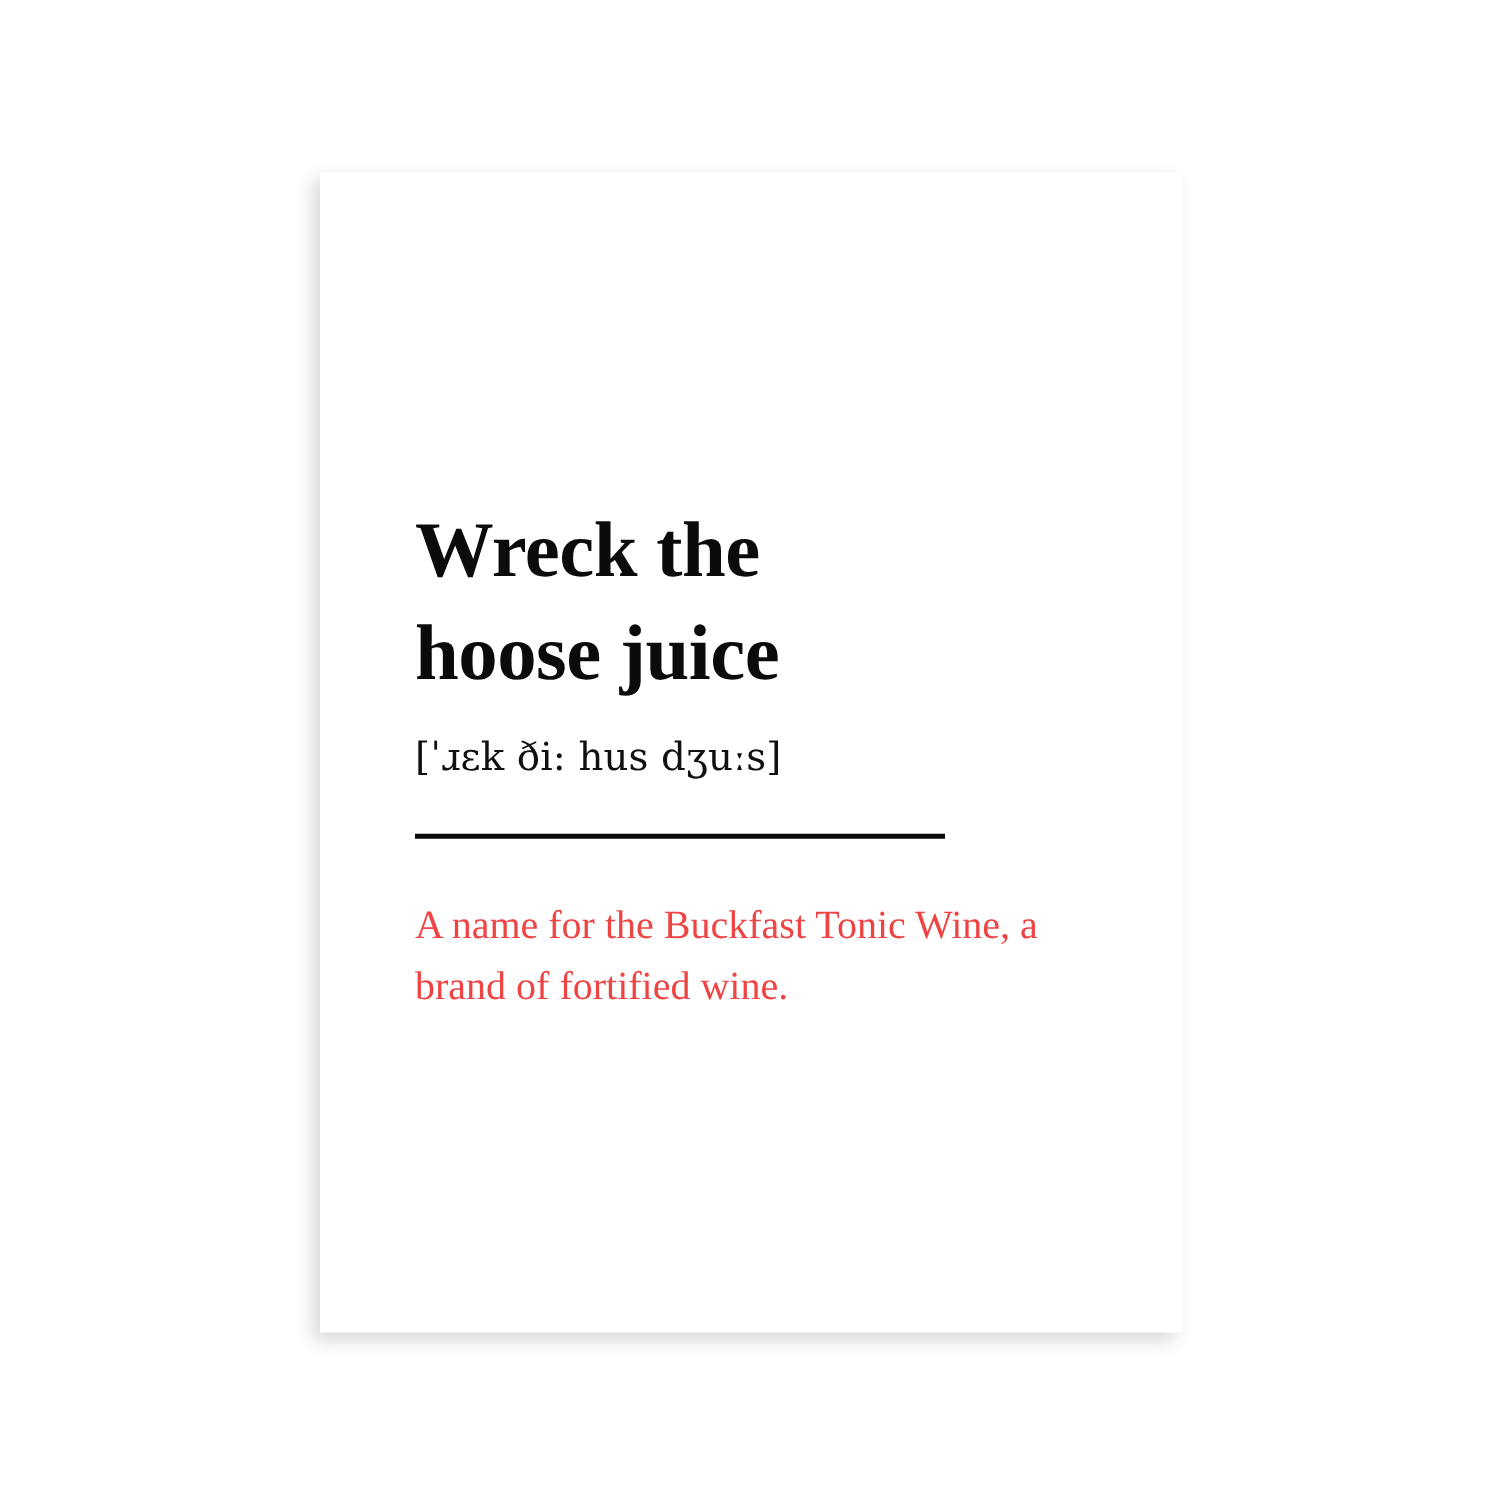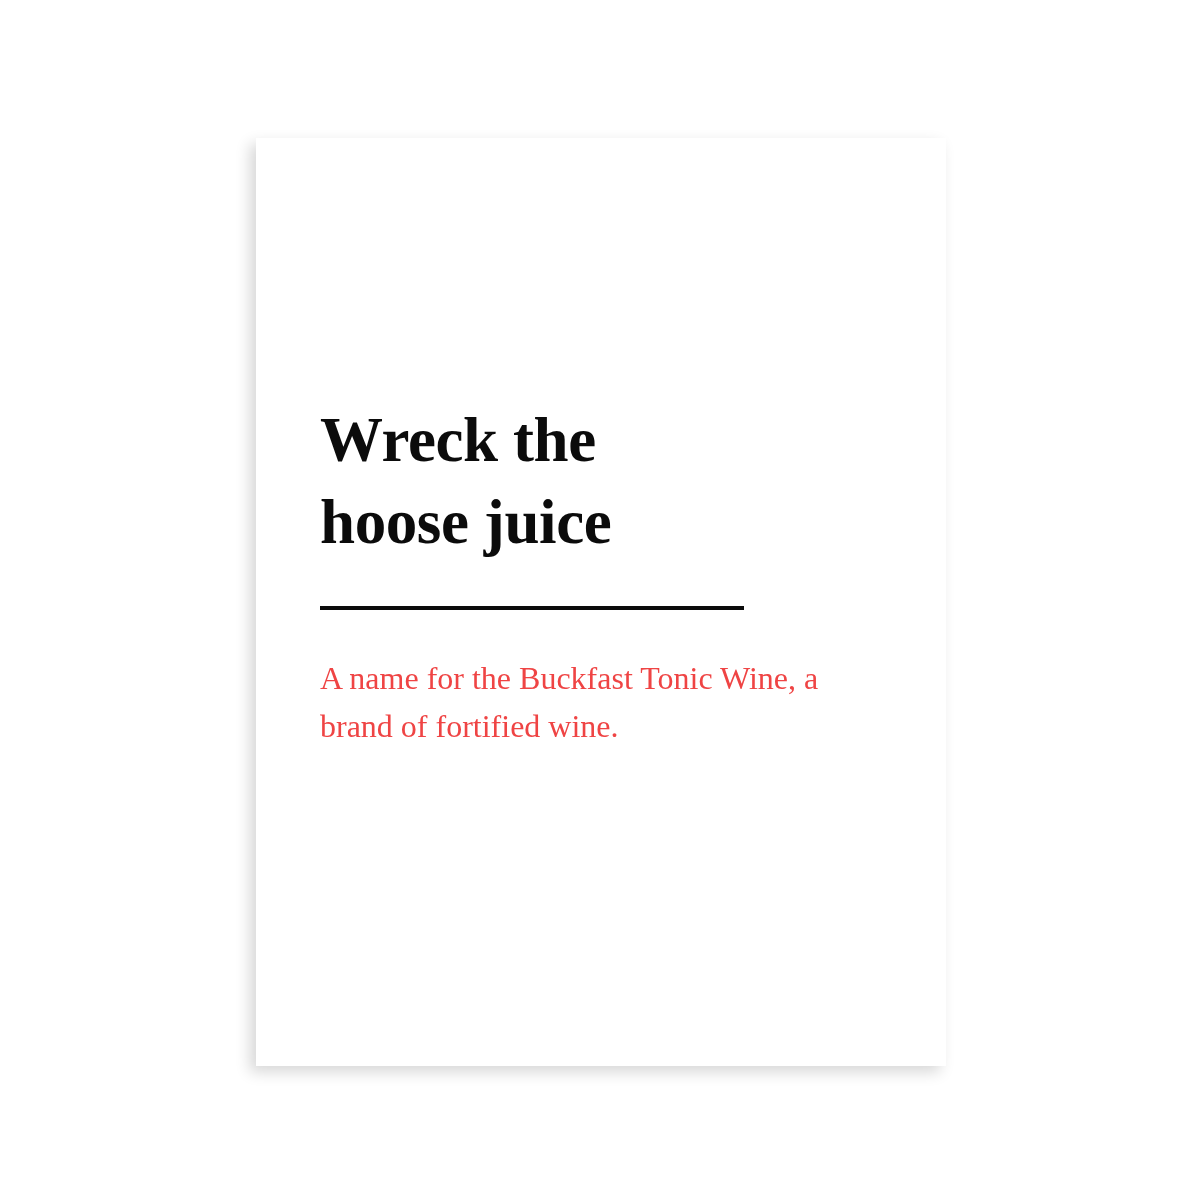--- a/index.html
+++ b/index.html
@@ -27,21 +27,21 @@
     left: 256px;
     top: 138px;
     width: 690px;
     height: 928px;
     background: #ffffff;
     box-shadow: -6px 6px 14px rgba(0,0,0,0.16);
   }
 
   .poster-inner {
     position: absolute;
-    left: 64px;
+    left: 76px;
     top: 262px;
     width: 540px;
   }
 
   .title {
     font-family: "Liberation Serif", serif;
     font-weight: bold;
     font-size: 63px;
     line-height: 1.30;
     color: #0b0b0b;
@@ -76,17 +76,18 @@
   }
 </style>
 </head>
 <body>
 
 <div class="stage">
   <div class="poster">
     <div class="poster-inner">
       <h1 class="title">Wreck the
 hoose juice</h1>
+      <div class="pronunciation">[ˈɹɛk ði: hus dʒuːs]</div>
       <div class="rule"></div>
       <p class="definition">A name for the Buckfast Tonic Wine, a brand of fortified wine.</p>
     </div>
   </div>
 </div>
 
 </body></html>

